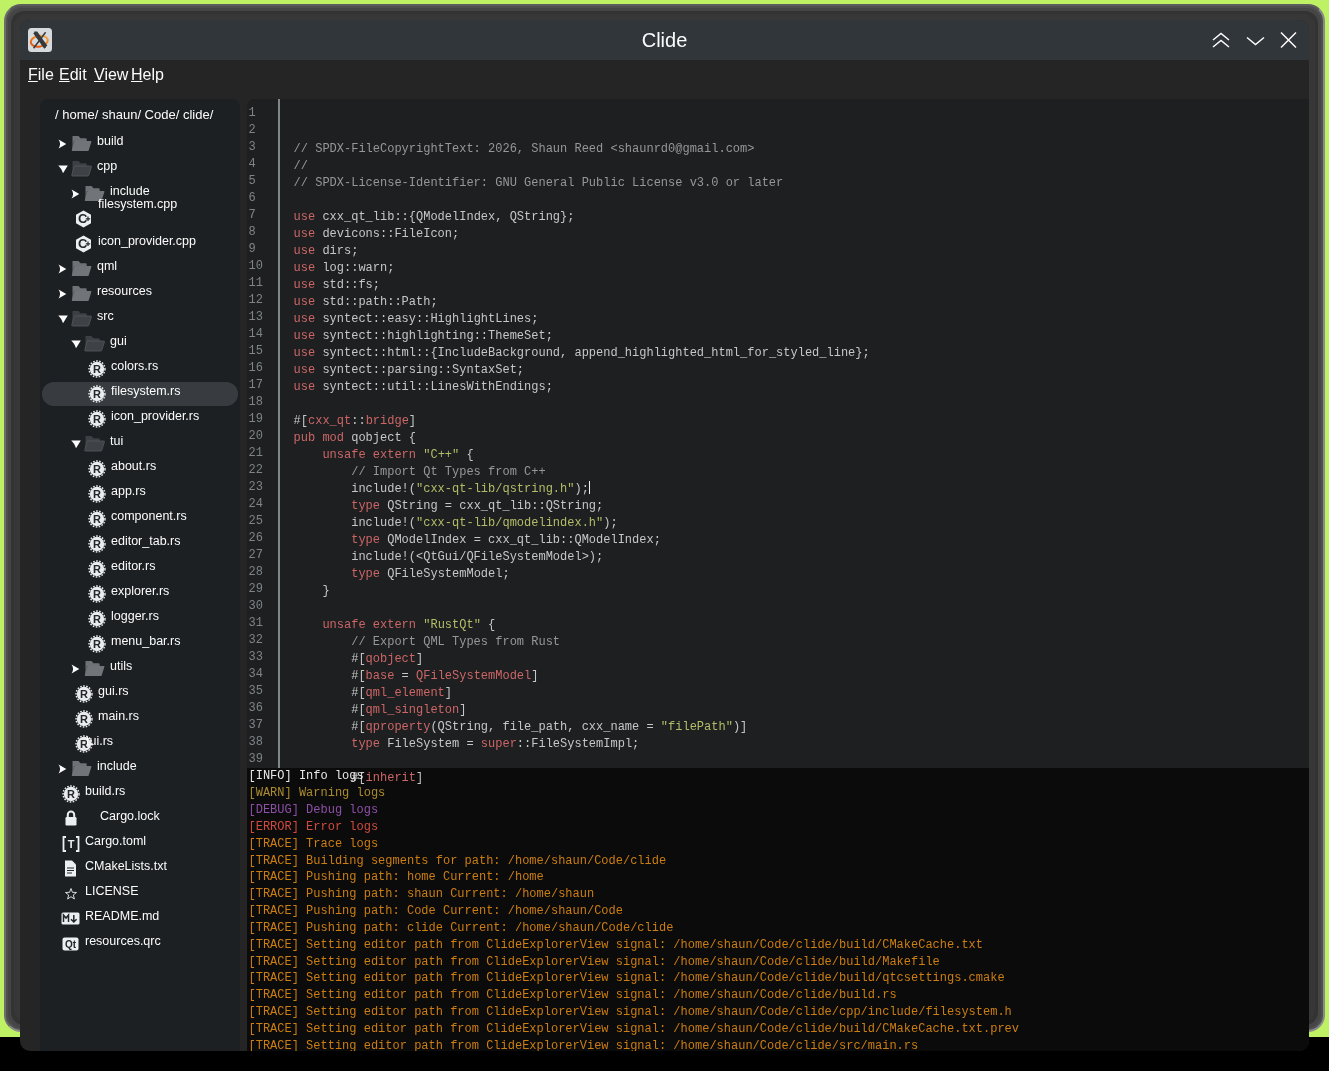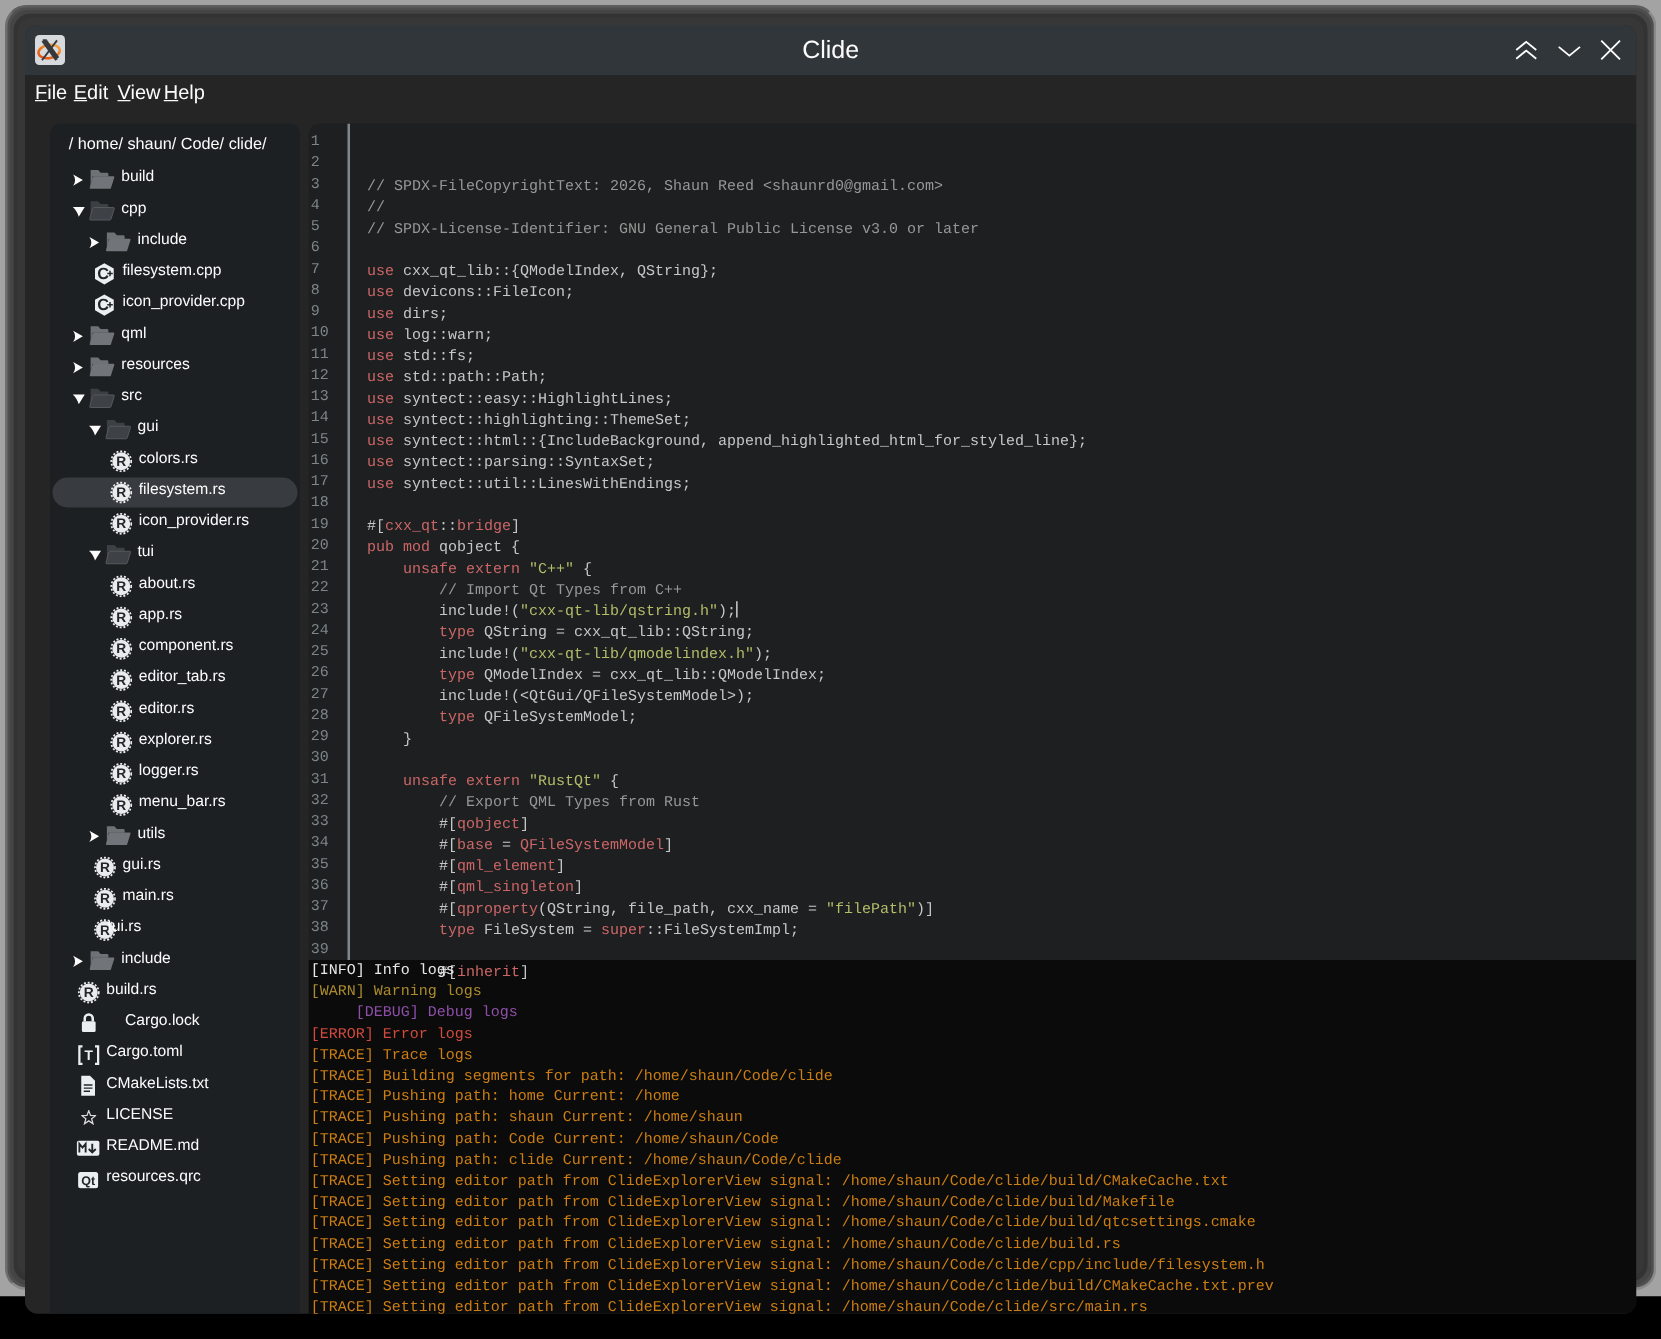--- a/index.html
+++ b/index.html
@@ -1,17 +1,17 @@
 <!DOCTYPE html>
 <html><head>
 <meta charset="utf-8">
 <style>
   * { margin:0; padding:0; box-sizing:border-box; }
   html,body { width:1329px; height:1071px; background:#000; overflow:hidden; }
-  #root { position:absolute; left:0; top:0; width:1329px; height:1037px; background:#a3a3a3;
+  #root { position:absolute; left:0; top:0; width:1329px; height:1037px; background:#bef264;
           font-family:"Liberation Sans", sans-serif; }
   .abs { position:absolute; }
   .f1 { left:4px; top:4px; right:4px; bottom:5px; border-radius:17px; background:#4f4f4f;
          border:2.5px solid; border-color:#5e5e5e #8a8a8a #8a8a8a #6e6e6e; }
   .f2 { left:8px; top:8px; right:8px; bottom:9px; border-radius:14px; background:#454545; }
   .f3 { left:11px; top:11px; right:11px; bottom:12px; border-radius:13px; background:#333333; }
   .f4 { left:14px; top:14px; right:14px; bottom:15px; border-radius:12px; background:#373737; }
   .win { left:20px; top:20px; width:1289px; height:1031px; border-radius:10px; background:#252525; overflow:hidden; }
   .titlebar { left:0; top:0; width:1289px; height:40px; background:#31363b; }
   .title { left:0; top:0; width:1289px; height:40px; line-height:40px; text-align:center;
@@ -23,21 +23,21 @@
   .editor { left:227px; top:79px; width:1062px; height:669px; background:#1d1f21; border-radius:8px 0 0 0; }
   .log { left:227px; top:748px; width:1062px; height:283px; background:#0b0b0b; }
   pre { font-family:"Liberation Mono", monospace; font-size:12px; line-height:17px; }
   .gutter { left:228.5px; top:85px; color:#7e8487; }
   .vsep { left:31.3px; top:0px; width:1.5px; height:669px; background:#80878b; }
   .code { left:273.6px; top:85px; color:#c5c8c6;margin-top:36px; }
   .r { color:#cc6666; }
   .g { color:#969896; }
   .s { color:#b5bd68; }
   .logpre { left:228.5px; top:748.3px; line-height:16.85px; color:#e8e8e8; }
-  .lw { color:#ab8b2e; } .lp { color:#8d4fa8;margin-left:36px; } .le { color:#d04a3e; } .lt { color:#cc7e12; }
+  .lw { color:#ab8b2e; } .lp { color:#8d4fa8; } .le { color:#d04a3e; } .lt { color:#cc7e12; }
   .cursor { display:inline-block; width:1.5px; height:13px; background:#f0f0f0; vertical-align:-2px; }
 </style>
 </head>
 <body>
 <div id="root">
   <div class="abs f1"></div>
   <div class="abs f2"></div>
   <div class="abs f3"></div>
   <div class="abs f4"></div>
   <div class="abs win">
@@ -73,21 +73,21 @@
 <div style="position:absolute;left:44.0px;top:86.0px"><svg width="21" height="17" viewBox="0 0 21 17">
             <path d="M1.5 1 h6 l2 2.2 h5.2 a1 1 0 0 1 1 1 v2 H3 l-1.5 9 Z" fill="#6e7276"></path>
             <path d="M4 6 h15.6 a0.8 0.8 0 0 1 0.76 1.1 l-2.6 8.2 a1 1 0 0 1 -0.95 0.7 H1.6 a0.8 0.8 0 0 1 -0.76 -1.1 l2.2 -8.2 Z" fill="#717579"></path>
           </svg></div>
 <div style="position:absolute;left:70.0px;top:85.0px;white-space:nowrap">include</div>
 <div style="position:absolute;left:35.0px;top:110.5px"><svg width="17" height="18" viewBox="0 0 17 18">
             <path d="M8.5 0.5 L16 4.8 V13.2 L8.5 17.5 L1 13.2 V4.8 Z" fill="#eceff1"></path>
             <text x="7.6" y="13.4" font-family="Liberation Sans" font-size="13" font-weight="bold" fill="#22262a" text-anchor="middle">C</text>
             <path d="M10.8 8.8 h4.4 M13 6.6 v4.4" stroke="#22262a" stroke-width="1.2"></path>
           </svg></div>
-<div style="position:absolute;left:58.0px;top:110.0px;white-space:nowrap">filesystem.cpp</div>
+<div style="position:absolute;left:58.0px;top:98px;white-space:nowrap">filesystem.cpp</div>
 <div style="position:absolute;left:35.0px;top:135.5px"><svg width="17" height="18" viewBox="0 0 17 18">
             <path d="M8.5 0.5 L16 4.8 V13.2 L8.5 17.5 L1 13.2 V4.8 Z" fill="#eceff1"></path>
             <text x="7.6" y="13.4" font-family="Liberation Sans" font-size="13" font-weight="bold" fill="#22262a" text-anchor="middle">C</text>
             <path d="M10.8 8.8 h4.4 M13 6.6 v4.4" stroke="#22262a" stroke-width="1.2"></path>
           </svg></div>
 <div style="position:absolute;left:58.0px;top:135.0px;white-space:nowrap">icon_provider.cpp</div>
 <div style="position:absolute;left:17.5px;top:164.3px"><svg width="9" height="10" viewBox="0 0 9 10">
             <path d="M0.5 0.5 L8.3 5 L0.5 9.5 C2.6 6.6 2.6 3.4 0.5 0.5 Z" fill="#fcfcfc"></path>
           </svg></div>
 <div style="position:absolute;left:31.0px;top:161.0px"><svg width="21" height="17" viewBox="0 0 21 17">

